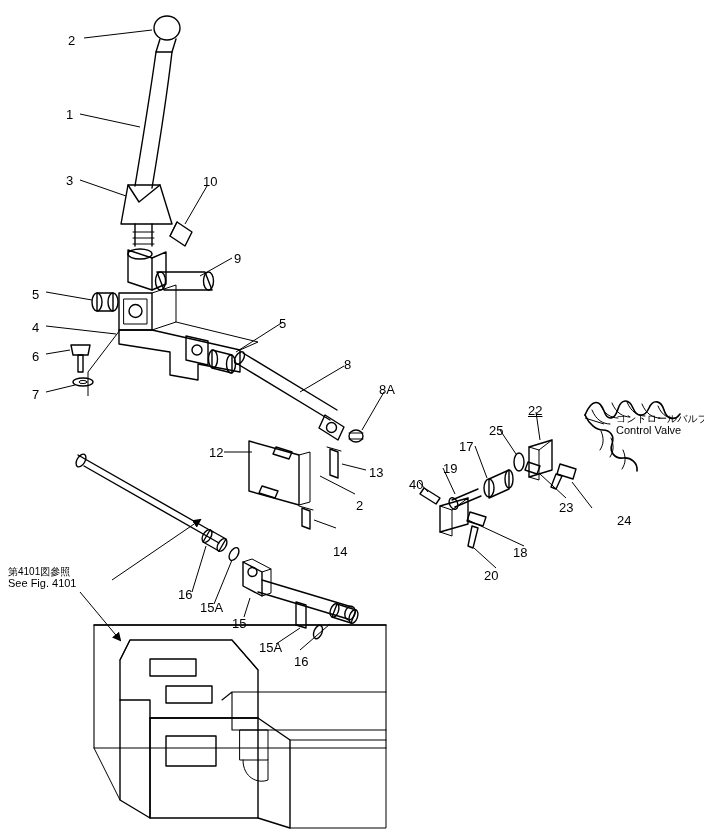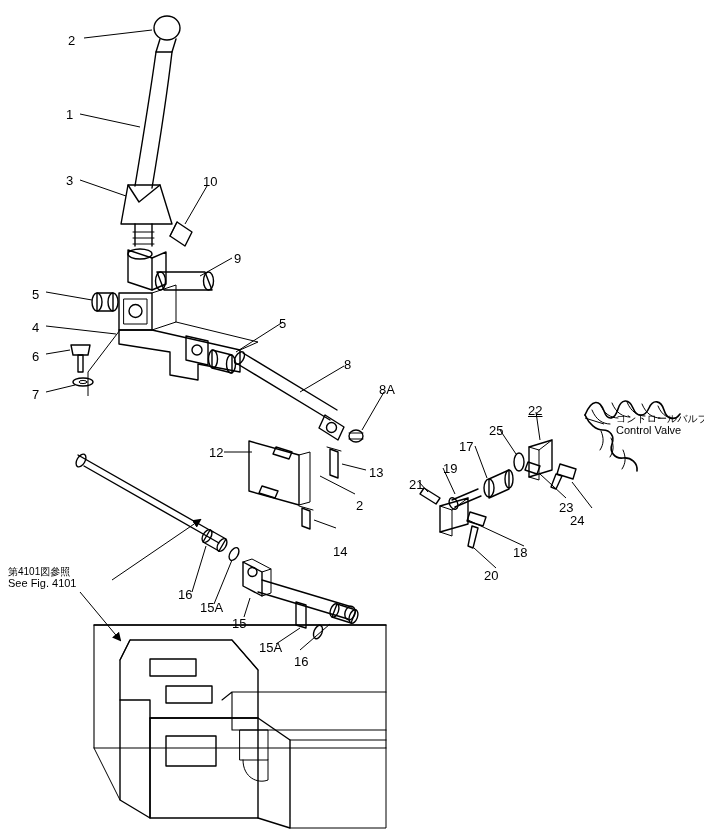--- a/index.html
+++ b/index.html
@@ -216,24 +216,24 @@
   <div class="lbl" style="left:32px;top:388px;">7</div>
   <div class="lbl" style="left:279px;top:317px;">5</div>
   <div class="lbl" style="left:344px;top:358px;">8</div>
   <div class="lbl" style="left:379px;top:383px;text-align:center;">8A</div>
   <div class="lbl" style="left:528px;top:404px;text-decoration:underline;">22</div>
   <div class="lbl" style="left:489px;top:424px;">25</div>
   <div class="lbl" style="left:459px;top:440px;">17</div>
   <div class="lbl" style="left:209px;top:446px;">12</div>
   <div class="lbl" style="left:431px;top:462px;margin-left:12px;">19</div>
   <div class="lbl" style="left:369px;top:466px;">13</div>
-  <div class="lbl" style="left:409px;top:478px;">21</div>
+  <div class="lbl" style="left:409px;top:478px;">40</div>
   <div class="lbl" style="left:356px;top:499px;">2</div>
   <div class="lbl" style="left:559px;top:501px;">23</div>
-  <div class="lbl" style="left:570px;top:514px;text-align:right;">24</div>
+  <div class="lbl" style="left:617px;top:514px;text-align:right;">24</div>
   <div class="lbl" style="left:333px;top:534px;margin-top:11px;">14</div>
   <div class="lbl" style="left:513px;top:546px;">18</div>
   <div class="lbl" style="left:484px;top:569px;">20</div>
   <div class="lbl" style="left:178px;top:588px;">16</div>
   <div class="lbl" style="left:200px;top:601px;">15A</div>
   <div class="lbl" style="left:232px;top:617px;">15</div>
   <div class="lbl" style="left:259px;top:641px;">15A</div>
   <div class="lbl" style="left:294px;top:655px;">16</div>
 
   <div class="cap" style="left:616px;top:414px;">

